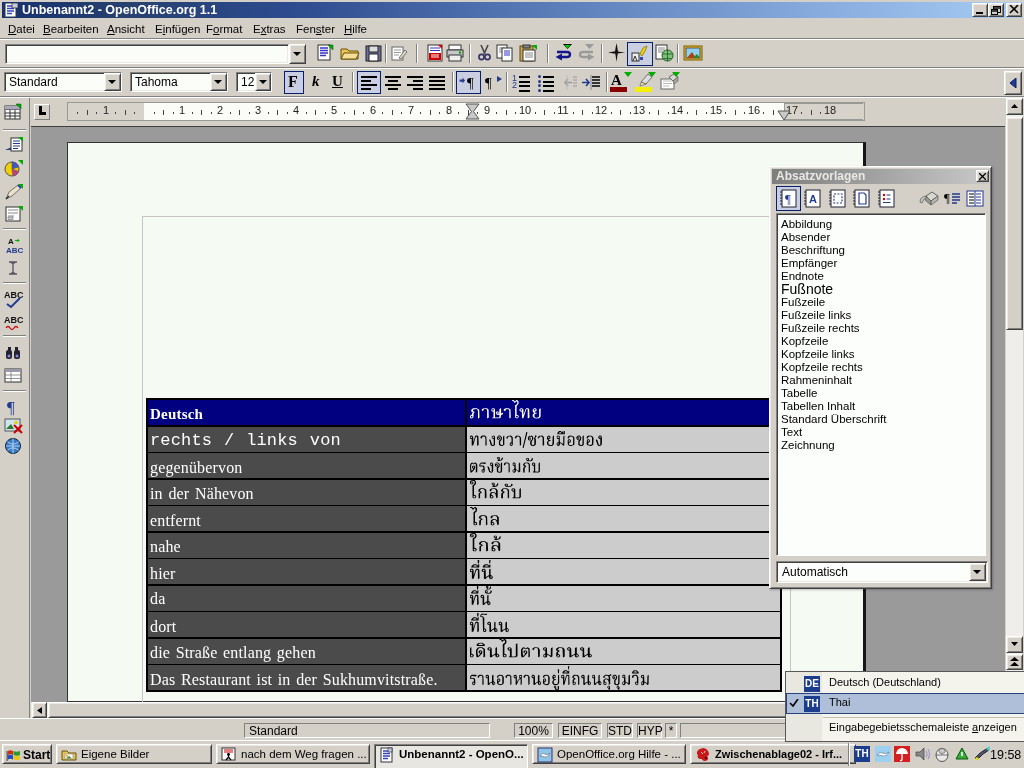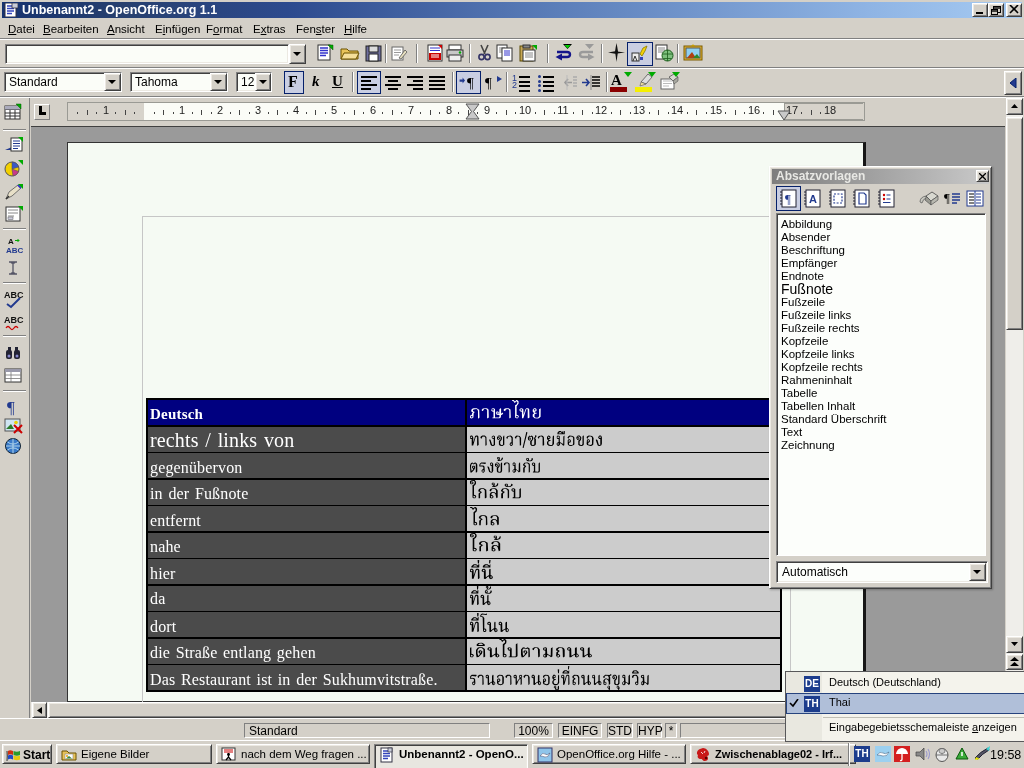--- a/index.html
+++ b/index.html
@@ -429,33 +429,33 @@
 
 <div class="abs" style="left:146px;top:398px;width:636px;height:294px;background:#000"></div>
 <div class="abs" style="left:148px;top:400px;width:317px;height:25px;background:#000080"></div>
 <div class="abs" style="left:467px;top:400px;width:313px;height:25px;background:#000080"></div>
 <div class="abs" style="left:150px;top:402px;height:25px;line-height:25px;color:#fff;letter-spacing:0.2px;font-family:'Liberation Serif',serif;font-size:15px;font-weight:bold">Deutsch</div>
 <svg class="abs" style="left:470px;top:400.4px" width="72" height="19" viewBox="0 0 72 19">
     <path d="M47.9 18.3L46.2 18.3L45.1 17.4L45.1 5.3L46.9 4.2L47.5 2.2L46.5 1.3L45.0 2.7L44.4 2.7L43.5 1.3L41.9 0.8L42.4 -0.1L43.5 -0.1L45.0 1.5L46.5 -0.1L47.0 -0.1L48.6 1.4L48.6 3.6L46.6 6.2L46.6 14.8L48.2 15.3L48.9 16.5L47.9 18.3ZM8.5 18.6L8.0 18.5L8.0 11.2L7.5 9.8L6.4 9.1L3.5 9.4L2.8 10.4L3.2 11.3L4.8 12.0L3.7 13.2L3.4 17.6L1.8 18.6L0.1 17.9L-0.1 16.2L0.6 15.3L1.9 14.8L1.9 13.7L2.8 12.3L1.0 11.2L1.8 9.1L3.5 8.3L6.7 8.3L9.2 9.8L9.5 17.4L8.5 18.6ZM17.8 18.3L17.1 18.2L17.1 10.1L16.1 9.1L14.3 9.1L13.3 10.1L13.1 11.1L12.3 11.1L11.5 10.1L12.9 8.5L16.4 8.3L17.8 8.8L18.6 9.8L18.8 17.4L17.8 18.3ZM29.5 18.3L22.4 18.2L22.5 17.5L23.5 17.4L23.5 11.8L22.2 11.6L21.2 10.4L21.9 8.5L24.0 8.3L25.0 9.2L25.0 17.4L28.9 17.5L29.4 17.1L29.4 15.1L26.9 14.7L25.9 13.7L25.9 12.3L26.6 11.6L28.0 11.6L28.8 12.3L28.5 14.0L29.2 14.1L29.4 9.2L30.4 8.3L31.1 8.4L31.1 13.7L32.4 12.5L33.2 13.4L32.1 14.7L31.1 15.1L30.8 17.4L29.5 18.3ZM40.0 18.3L39.3 18.2L39.3 10.6L38.7 9.5L38.0 9.1L35.9 9.4L35.1 11.3L33.7 10.6L33.7 9.5L34.5 8.8L35.9 8.3L38.6 8.3L40.5 9.5L40.8 17.4L40.0 18.3ZM58.4 18.3L57.7 18.2L57.7 9.2L56.7 9.1L56.2 9.5L53.6 17.6L53.2 18.3L52.0 18.3L51.9 11.8L50.5 11.6L49.5 10.6L49.5 9.2L50.3 8.5L52.0 8.3L53.3 9.2L53.5 15.0L55.4 9.2L56.4 8.3L58.1 8.3L59.2 9.0L59.5 17.4L58.4 18.3ZM67.2 18.6L64.6 18.3L62.7 16.5L62.7 14.6L64.1 13.2L62.7 11.5L62.7 9.8L64.0 8.3L65.4 8.3L66.5 9.0L66.5 10.9L64.4 12.0L65.4 12.7L66.6 12.7L66.8 13.4L64.7 14.0L64.4 16.5L65.2 17.5L66.9 17.8L68.1 17.5L69.1 16.2L69.1 9.2L70.7 8.3L70.6 16.8L69.0 18.3L67.2 18.6ZM23.8 10.6L23.8 9.2L22.5 9.1L22.1 10.1L22.4 10.6L23.8 10.6ZM52.2 10.6L51.7 9.1L50.4 9.5L50.8 10.8L52.2 10.6ZM65.3 10.6L65.6 9.5L64.3 9.1L63.8 9.8L64.1 10.6L65.3 10.6ZM27.3 13.7L27.9 13.4L27.5 12.2L26.7 12.6L26.7 13.4L27.3 13.7ZM2.2 17.6L2.5 16.2L1.5 15.8L0.7 16.8L1.2 17.5L2.2 17.6ZM47.8 17.4L47.8 16.0L46.5 15.8L46.0 16.5L46.3 17.4L47.8 17.4Z" fill="#ffffff" fill-rule="evenodd"></path>
   </svg>
 <div class="abs" style="left:148px;top:426.5px;width:317px;height:25px;background:#4b4b4b"></div>
 <div class="abs" style="left:467px;top:426.5px;width:313px;height:25px;background:#cccccc"></div>
-<div class="abs" style="left:150px;top:428.0px;height:25px;line-height:25px;color:#fff;word-spacing:1.5px;letter-spacing:0.15px;font-family:Liberation Serif, serif;font-size:20px;white-space:nowrap">rechts / links von</div>
+<div class="abs" style="left:150px;top:428.0px;height:25px;line-height:25px;color:#fff;word-spacing:1.5px;letter-spacing:0.15px;font-family:Liberation Mono, monospace;font-size:17px;white-space:nowrap">rechts / links von</div>
 <svg class="abs" style="left:470px;top:431.0px" width="133" height="18" viewBox="0 0 133 18">
     <path d="M94.7 3.2L87.5 3.2L87.4 1.7L89.0 0.1L90.8 0.1L92.1 1.3L92.9 -0.1L93.3 0.3L93.3 2.2L93.7 2.4L93.8 0.6L94.5 -0.1L94.9 0.3L94.7 3.2ZM53.6 16.9L52.8 16.9L52.7 16.2L56.3 1.1L57.2 1.0L57.3 2.0L53.6 16.9ZM92.0 2.2L90.3 1.0L88.6 2.0L88.8 2.4L92.0 2.2ZM63.2 15.0L61.3 14.7L60.2 13.2L60.2 10.1L62.0 8.4L62.0 6.2L61.6 5.7L60.6 6.3L59.8 5.7L58.9 6.2L59.0 6.6L60.0 6.6L61.0 7.8L60.0 9.4L59.0 9.4L58.1 8.7L57.8 6.7L59.3 4.6L60.6 5.5L61.3 4.6L62.5 5.0L63.3 6.4L63.3 8.1L61.7 10.4L61.7 13.4L62.4 14.1L63.2 14.1L64.3 13.4L64.3 7.8L63.8 7.0L64.8 6.2L65.4 4.2L66.0 4.1L66.6 5.3L65.1 7.3L65.9 8.1L65.9 13.2L65.0 14.4L63.2 15.0ZM7.8 14.7L7.1 14.6L7.1 5.9L6.7 5.5L5.6 6.2L3.2 14.6L1.7 14.6L1.7 8.1L0.3 7.7L-0.1 7.0L-0.1 5.6L0.8 4.6L2.1 4.6L3.2 5.9L3.4 11.3L5.0 5.3L6.0 4.6L7.5 4.6L8.4 5.6L8.7 13.7L7.8 14.7ZM16.0 14.7L15.4 14.6L15.4 7.0L14.9 5.9L14.2 5.5L12.4 5.7L11.6 7.7L10.5 7.0L10.5 5.9L11.1 5.2L12.4 4.6L14.8 4.6L16.4 5.9L16.7 13.7L16.0 14.7ZM23.0 15.0L21.5 14.7L20.6 13.7L19.5 9.8L18.8 8.7L20.2 8.5L20.6 9.0L22.1 13.7L23.0 14.1L23.7 13.4L23.7 8.1L22.1 7.6L21.6 5.9L22.3 4.9L23.8 4.6L25.0 5.6L25.0 13.7L24.1 14.7L23.0 15.0ZM32.4 15.0L30.0 14.7L28.9 13.4L28.9 9.8L30.4 8.7L30.7 6.2L30.0 5.5L28.5 5.5L27.8 6.2L29.2 6.3L29.9 7.0L29.9 8.1L28.5 9.1L27.7 8.8L27.0 7.8L27.0 6.2L28.5 4.6L30.3 4.6L32.0 6.4L31.7 8.7L30.2 10.4L30.2 12.9L31.3 14.1L32.6 13.9L33.0 13.2L33.0 5.9L33.9 4.6L34.3 4.8L34.3 13.7L32.4 15.0ZM41.4 15.0L40.4 14.7L39.5 13.2L40.4 11.6L41.5 11.2L41.5 7.0L40.4 5.5L38.8 5.5L37.9 6.2L37.7 7.6L37.0 7.7L36.4 7.0L36.4 6.2L37.8 4.9L40.6 4.6L41.9 5.2L42.8 6.4L42.8 14.0L41.4 15.0ZM50.2 14.7L49.8 14.6L49.6 6.4L48.7 5.5L47.4 5.5L46.5 6.2L46.1 7.7L44.9 7.0L44.9 5.9L46.6 4.6L49.7 4.9L51.1 6.7L51.1 13.7L50.2 14.7ZM73.2 14.7L72.6 14.6L72.6 6.4L71.7 5.5L70.1 5.5L69.2 6.4L69.2 7.3L68.3 7.4L67.7 6.4L68.8 4.9L72.0 4.6L73.2 5.2L73.9 6.2L74.2 13.7L73.2 14.7ZM81.0 15.0L78.7 14.7L77.0 13.2L77.0 10.9L78.3 9.5L77.0 8.1L77.0 5.9L78.2 4.6L80.0 4.9L80.6 6.2L80.0 7.7L78.3 8.1L79.5 9.1L80.6 9.2L80.5 9.9L78.9 10.2L78.3 11.2L78.6 13.2L80.2 14.1L81.8 13.9L82.4 13.2L82.7 5.6L83.6 4.6L84.0 4.8L84.0 12.9L82.6 14.7L81.0 15.0ZM88.5 15.0L87.5 14.7L86.6 13.4L86.8 12.0L88.6 10.9L88.6 8.1L87.5 8.0L86.8 7.3L86.8 5.3L87.7 4.6L89.7 5.0L89.9 10.9L93.2 13.0L93.3 5.6L94.5 4.6L94.3 14.3L93.2 14.7L91.1 12.5L90.1 12.2L89.9 14.0L88.5 15.0ZM101.2 15.0L99.1 14.7L97.7 13.2L97.7 9.2L98.6 8.3L99.9 8.3L100.8 9.2L100.8 10.9L100.2 11.6L99.0 11.8L99.0 13.2L99.6 13.9L102.5 13.9L103.1 12.6L103.1 7.0L102.5 5.7L100.2 5.5L99.0 6.4L98.6 7.7L97.4 6.7L98.4 5.2L99.6 4.6L103.0 4.9L104.4 6.4L104.4 13.2L103.8 14.1L101.2 15.0ZM111.8 15.0L109.5 14.7L108.3 13.7L108.3 9.8L110.1 8.1L110.1 6.4L109.2 5.5L107.9 5.5L107.3 6.2L108.7 6.3L109.4 7.0L109.4 8.1L107.9 9.1L107.2 8.8L106.2 7.0L106.8 5.6L107.9 4.6L109.5 4.6L110.5 5.2L111.4 6.7L110.9 9.0L109.6 10.4L109.6 13.2L110.8 14.1L111.8 13.9L112.5 12.9L112.5 5.6L113.1 4.6L113.8 4.8L113.8 13.4L113.1 14.4L111.8 15.0ZM120.4 15.0L117.2 14.1L116.6 12.9L116.9 9.0L117.8 8.3L118.8 8.3L119.7 9.0L120.0 10.6L119.1 11.6L118.2 11.8L118.2 13.4L120.4 14.1L122.0 13.2L122.0 6.4L120.9 5.5L119.1 5.5L118.2 6.2L117.8 7.7L116.6 7.0L116.9 5.6L118.8 4.6L122.2 4.9L123.6 7.0L123.3 13.4L121.9 14.7L120.4 15.0ZM129.7 15.0L128.1 14.7L127.5 14.0L125.7 8.7L126.8 8.5L127.5 9.2L128.8 13.7L129.9 14.1L130.3 13.7L130.3 8.1L129.2 8.0L128.2 6.7L128.2 5.9L129.4 4.6L130.7 4.6L131.4 5.0L131.9 6.4L131.9 12.6L131.4 14.3L129.7 15.0ZM1.9 7.0L2.2 5.9L1.0 5.5L0.6 6.7L1.0 7.1L1.9 7.0ZM23.9 7.0L23.9 5.6L22.8 5.5L22.4 6.2L22.6 7.0L23.9 7.0ZM79.3 7.0L79.6 5.9L78.4 5.5L78.0 6.7L78.4 7.1L79.3 7.0ZM88.9 7.0L88.9 5.6L87.7 5.5L87.4 6.2L87.6 7.0L88.9 7.0ZM130.6 7.0L130.6 5.6L129.7 5.5L129.3 7.0L130.6 7.0ZM28.9 8.1L29.1 7.3L28.5 6.9L27.8 7.6L28.5 8.3L28.9 8.1ZM108.3 8.1L108.6 7.3L107.7 6.9L107.3 7.8L108.3 8.1ZM59.9 8.4L60.2 7.8L59.8 7.4L58.9 7.6L59.0 8.5L59.9 8.4ZM99.8 10.6L100.0 9.5L98.9 9.1L98.5 10.4L98.9 10.8L99.8 10.6ZM118.9 10.6L118.9 9.2L118.0 9.1L117.6 10.6L118.9 10.6ZM88.4 14.0L88.5 11.9L87.6 12.3L87.6 13.7L88.4 14.0ZM41.5 14.0L42.1 12.9L40.9 12.2L40.5 13.7L41.5 14.0Z" fill="#000000" fill-rule="evenodd"></path>
   </svg>
 <div class="abs" style="left:148px;top:453px;width:317px;height:25px;background:#4b4b4b"></div>
 <div class="abs" style="left:467px;top:453px;width:313px;height:25px;background:#cccccc"></div>
 <div class="abs" style="left:150px;top:454.5px;height:25px;line-height:25px;color:#fff;word-spacing:1.5px;letter-spacing:0.15px;font-family:'Liberation Serif',serif;font-size:16px;white-space:nowrap">gegenübervon</div>
 <svg class="abs" style="left:470px;top:457.2px" width="71" height="17" viewBox="0 0 71 17">
     <path d="M29.5 4.1L27.8 4.1L27.4 3.6L28.9 2.5L27.8 2.4L27.2 1.7L27.2 0.6L27.8 -0.1L29.0 -0.1L29.7 0.6L29.9 2.0L29.5 3.2L31.0 2.7L32.0 0.4L32.9 0.8L32.9 1.7L32.0 3.2L29.5 4.1ZM28.7 1.7L28.9 0.8L28.3 0.4L27.9 1.4L28.7 1.7ZM60.8 4.3L57.8 4.3L56.8 3.8L56.2 2.8L56.2 1.7L56.8 1.0L58.3 1.0L59.0 1.7L59.0 2.8L58.5 3.4L60.3 3.5L61.4 2.8L61.7 1.1L62.3 1.0L62.9 1.7L62.9 2.5L62.1 3.8L60.8 4.3ZM58.2 2.8L57.8 1.5L57.0 2.0L57.1 2.9L58.2 2.8ZM6.5 15.5L5.8 15.4L5.8 7.3L5.2 6.6L3.7 7.4L2.2 6.6L1.6 7.3L1.1 8.7L1.1 11.2L1.7 14.1L3.4 12.0L2.1 10.9L2.1 9.5L2.7 8.8L4.5 8.8L5.1 9.8L5.1 10.9L4.1 12.9L1.7 15.5L0.4 15.4L-0.1 8.4L1.0 6.0L2.5 5.5L3.7 6.6L4.7 5.5L5.5 5.5L6.8 6.4L7.3 7.8L7.3 14.6L6.5 15.5ZM13.2 15.8L11.8 15.1L11.5 13.4L12.2 12.5L13.3 12.0L13.3 10.1L12.4 9.4L9.4 9.4L9.3 8.1L9.8 6.7L11.2 5.5L15.6 5.5L16.0 6.2L15.1 7.1L11.7 6.6L10.7 7.1L10.1 8.4L13.4 8.5L14.5 9.5L14.8 14.3L13.9 15.5L13.2 15.8ZM21.3 15.8L19.2 15.1L17.3 9.5L18.4 9.4L19.2 10.4L20.2 14.3L21.3 15.0L21.7 14.6L21.7 9.0L20.2 8.4L20.0 6.4L20.9 5.5L22.1 5.5L23.2 6.7L23.2 14.0L22.3 15.5L21.3 15.8ZM30.3 15.8L27.8 15.5L26.9 14.6L26.7 10.6L28.4 9.2L28.7 7.3L27.8 6.3L26.6 6.3L25.9 7.0L27.3 7.1L27.9 8.4L27.3 9.7L25.8 9.7L24.9 8.4L24.9 7.6L25.2 6.7L26.6 5.5L28.0 5.5L29.7 7.0L29.7 9.2L28.2 11.2L28.2 14.3L29.3 15.0L30.7 14.3L30.7 6.7L31.5 5.5L32.1 5.6L32.1 14.0L31.5 15.3L30.3 15.8ZM39.2 15.5L38.6 15.4L38.6 7.8L38.1 6.7L37.5 6.3L35.7 6.6L35.0 8.5L33.9 7.8L33.9 6.7L34.5 6.0L35.7 5.5L38.0 5.5L39.6 6.7L39.8 14.6L39.2 15.5ZM44.4 15.8L43.2 15.5L42.6 14.6L42.6 13.2L44.3 11.8L44.3 9.0L42.8 8.4L42.6 6.4L43.4 5.5L44.7 5.5L45.5 6.2L45.8 12.0L48.7 13.9L48.8 6.7L49.6 5.5L50.1 5.5L50.3 14.6L48.9 15.5L47.2 13.6L45.9 13.0L45.8 14.8L44.4 15.8ZM59.3 15.5L58.7 15.4L58.7 8.1L58.5 7.3L57.3 6.3L55.6 6.3L54.7 7.0L54.5 8.1L55.9 8.8L56.2 9.5L54.7 10.9L54.7 15.4L53.2 15.4L53.2 11.2L53.5 10.4L54.7 9.2L53.4 8.8L53.0 7.6L54.4 5.7L57.8 5.5L59.5 6.4L59.9 7.6L59.9 14.8L59.3 15.5ZM68.5 15.5L62.9 15.4L62.9 14.8L63.9 14.3L63.9 9.0L62.8 8.8L61.9 7.8L61.9 6.4L62.6 5.7L64.0 5.5L65.2 6.4L65.2 14.6L68.0 14.7L68.6 14.0L68.6 6.4L69.5 5.5L69.9 5.6L69.9 14.3L69.3 15.3L68.5 15.5ZM22.0 7.8L22.2 6.7L21.1 6.3L20.7 7.6L21.1 8.0L22.0 7.8ZM44.6 7.8L44.8 6.7L43.7 6.3L43.3 7.6L43.7 8.0L44.6 7.8ZM64.2 7.8L63.8 6.3L62.7 6.7L63.0 8.0L64.2 7.8ZM26.9 9.0L26.9 7.8L26.3 7.7L25.9 8.7L26.9 9.0ZM3.8 10.9L4.3 10.1L3.2 9.4L2.9 10.6L3.8 10.9ZM44.3 14.8L44.6 12.9L43.9 12.7L43.3 13.4L43.3 14.3L43.7 15.0L44.3 14.8ZM13.5 14.8L13.8 13.4L12.9 13.0L12.3 14.3L12.9 15.0L13.5 14.8Z" fill="#000000" fill-rule="evenodd"></path>
   </svg>
 <div class="abs" style="left:148px;top:479.5px;width:317px;height:25px;background:#4b4b4b"></div>
 <div class="abs" style="left:467px;top:479.5px;width:313px;height:25px;background:#cccccc"></div>
-<div class="abs" style="left:150px;top:481.0px;height:25px;line-height:25px;color:#fff;word-spacing:1.5px;letter-spacing:0.15px;font-family:'Liberation Serif',serif;font-size:16px;white-space:nowrap">in der Fußnote</div>
+<div class="abs" style="left:150px;top:481.0px;height:25px;line-height:25px;color:#fff;word-spacing:1.5px;letter-spacing:0.15px;font-family:'Liberation Serif',serif;font-size:16px;white-space:nowrap">in der Nähevon</div>
 <svg class="abs" style="left:470px;top:480.4px" width="52" height="19" viewBox="0 0 52 19">
     <path d="M5.3 18.3L3.5 18.3L2.5 17.4L2.5 5.3L4.2 4.2L4.8 2.2L4.1 1.0L1.8 0.7L1.0 1.4L2.6 1.5L3.4 2.2L3.4 3.4L2.3 4.3L0.9 4.3L-0.1 3.1L0.1 1.1L2.1 -0.1L4.7 0.1L6.0 1.7L6.0 3.6L5.4 4.8L4.0 5.9L4.0 14.8L5.6 15.3L6.3 16.5L5.3 18.3ZM2.2 3.4L2.5 2.5L1.5 2.1L1.0 3.4L2.2 3.4ZM24.6 6.9L22.1 6.7L22.3 6.0L23.6 5.3L21.8 4.8L21.8 3.1L22.3 2.7L24.0 2.7L24.5 3.1L24.8 5.0L24.3 6.0L25.8 5.7L26.8 4.8L27.1 3.4L27.8 3.2L28.3 3.6L28.0 5.3L27.0 6.3L24.6 6.9ZM23.3 4.5L23.9 3.9L23.4 3.2L22.9 3.2L22.4 4.2L23.3 4.5ZM40.2 7.1L36.9 7.1L35.5 6.6L34.7 5.6L34.7 4.5L35.5 3.8L37.2 3.8L38.2 5.0L37.4 6.2L39.6 6.3L40.9 5.6L41.3 3.8L42.5 4.1L42.6 5.6L40.2 7.1ZM37.1 5.6L36.6 4.3L35.6 4.8L36.1 5.7L37.1 5.6ZM15.5 18.3L14.8 18.2L14.8 10.4L13.5 9.1L11.4 9.1L10.1 10.1L10.1 10.9L12.2 12.3L11.1 12.7L10.1 14.0L10.1 18.2L8.6 18.2L8.6 13.4L10.4 12.0L8.4 11.5L8.4 10.1L9.4 8.8L10.8 8.3L13.8 8.3L16.3 9.8L16.6 17.4L15.5 18.3ZM22.0 18.6L20.2 18.1L19.8 17.4L19.8 14.0L20.7 12.6L22.0 11.9L24.0 11.9L26.1 13.3L25.9 10.1L24.6 9.1L22.6 9.1L21.5 9.8L21.1 11.3L20.2 11.3L19.5 10.4L20.1 9.2L21.4 8.5L25.2 8.3L26.4 8.8L27.7 10.4L27.7 17.4L26.4 18.3L25.4 14.0L24.0 12.7L22.6 12.7L21.8 13.2L21.2 14.8L22.6 15.3L23.6 16.8L23.3 17.6L22.0 18.6ZM38.4 18.3L37.7 18.2L37.7 10.9L37.4 10.1L36.1 9.1L34.0 9.1L33.0 9.8L32.7 10.9L34.3 11.6L34.7 12.3L33.0 13.7L33.0 18.2L31.2 18.2L31.2 14.0L31.5 13.2L33.0 12.0L31.4 11.6L30.9 10.4L32.5 8.5L36.6 8.3L38.5 9.2L39.1 10.4L39.1 17.6L38.4 18.3ZM49.2 18.3L42.6 18.2L42.6 17.6L43.8 17.1L43.8 11.8L42.5 11.6L41.5 10.6L41.5 9.2L42.2 8.5L44.0 8.3L45.3 9.2L45.3 17.4L48.7 17.5L49.4 16.8L49.4 9.2L50.4 8.3L50.9 8.4L50.9 17.1L50.1 18.1L49.2 18.3ZM44.1 10.6L43.7 9.1L42.4 9.5L42.8 10.8L44.1 10.6ZM5.1 17.4L5.1 16.2L3.8 15.8L3.4 16.5L3.7 17.4L5.1 17.4ZM21.8 17.6L22.4 17.4L22.4 16.2L21.4 15.8L20.7 17.1L21.4 17.8L21.8 17.6Z" fill="#000000" fill-rule="evenodd"></path>
   </svg>
 <div class="abs" style="left:148px;top:506px;width:317px;height:25px;background:#4b4b4b"></div>
 <div class="abs" style="left:467px;top:506px;width:313px;height:25px;background:#cccccc"></div>
 <div class="abs" style="left:150px;top:507.5px;height:25px;line-height:25px;color:#fff;word-spacing:1.5px;letter-spacing:0.15px;font-family:'Liberation Serif',serif;font-size:16px;white-space:nowrap">entfernt</div>
 <svg class="abs" style="left:470px;top:507.4px" width="30" height="19" viewBox="0 0 30 19">
     <path d="M6.0 18.3L4.5 18.3L3.5 17.4L3.5 5.3L5.6 3.6L5.6 1.7L4.5 1.3L3.3 2.7L2.7 2.7L1.8 1.3L-0.2 0.6L0.3 -0.1L2.1 0.1L3.0 1.3L5.1 -0.1L6.3 0.4L7.1 1.7L6.8 4.2L5.0 5.9L5.0 14.8L6.6 15.3L7.1 16.0L7.1 17.4L6.0 18.3ZM16.3 18.3L15.9 18.2L15.9 11.5L15.3 9.8L14.2 9.1L12.1 9.1L10.7 10.1L10.7 10.9L12.8 12.3L11.0 13.4L10.7 18.2L9.2 18.2L9.2 13.7L11.0 12.0L8.9 11.2L8.9 10.1L10.0 8.8L11.5 8.3L14.5 8.3L15.7 8.5L17.1 9.8L17.4 17.4L16.3 18.3ZM23.0 18.6L21.1 18.1L20.7 17.4L20.7 14.0L21.3 12.9L23.0 11.9L25.1 11.9L27.2 13.3L27.0 10.1L25.7 9.1L23.6 9.1L22.5 9.8L22.1 11.3L21.1 11.3L20.4 10.4L21.1 9.1L22.4 8.5L26.3 8.3L27.5 8.8L28.8 10.4L28.8 17.4L27.5 18.3L26.4 14.0L25.1 12.7L23.6 12.7L22.8 13.2L22.2 14.8L23.6 15.3L24.6 16.8L24.3 17.6L23.0 18.6ZM5.9 17.4L6.2 16.2L4.8 15.8L4.4 17.1L4.8 17.5L5.9 17.4ZM22.8 17.6L23.4 17.4L23.4 16.2L22.4 15.8L21.6 17.1L22.4 17.8L22.8 17.6Z" fill="#000000" fill-rule="evenodd"></path>
   </svg>
 <div class="abs" style="left:148px;top:532.5px;width:317px;height:25px;background:#4b4b4b"></div>

